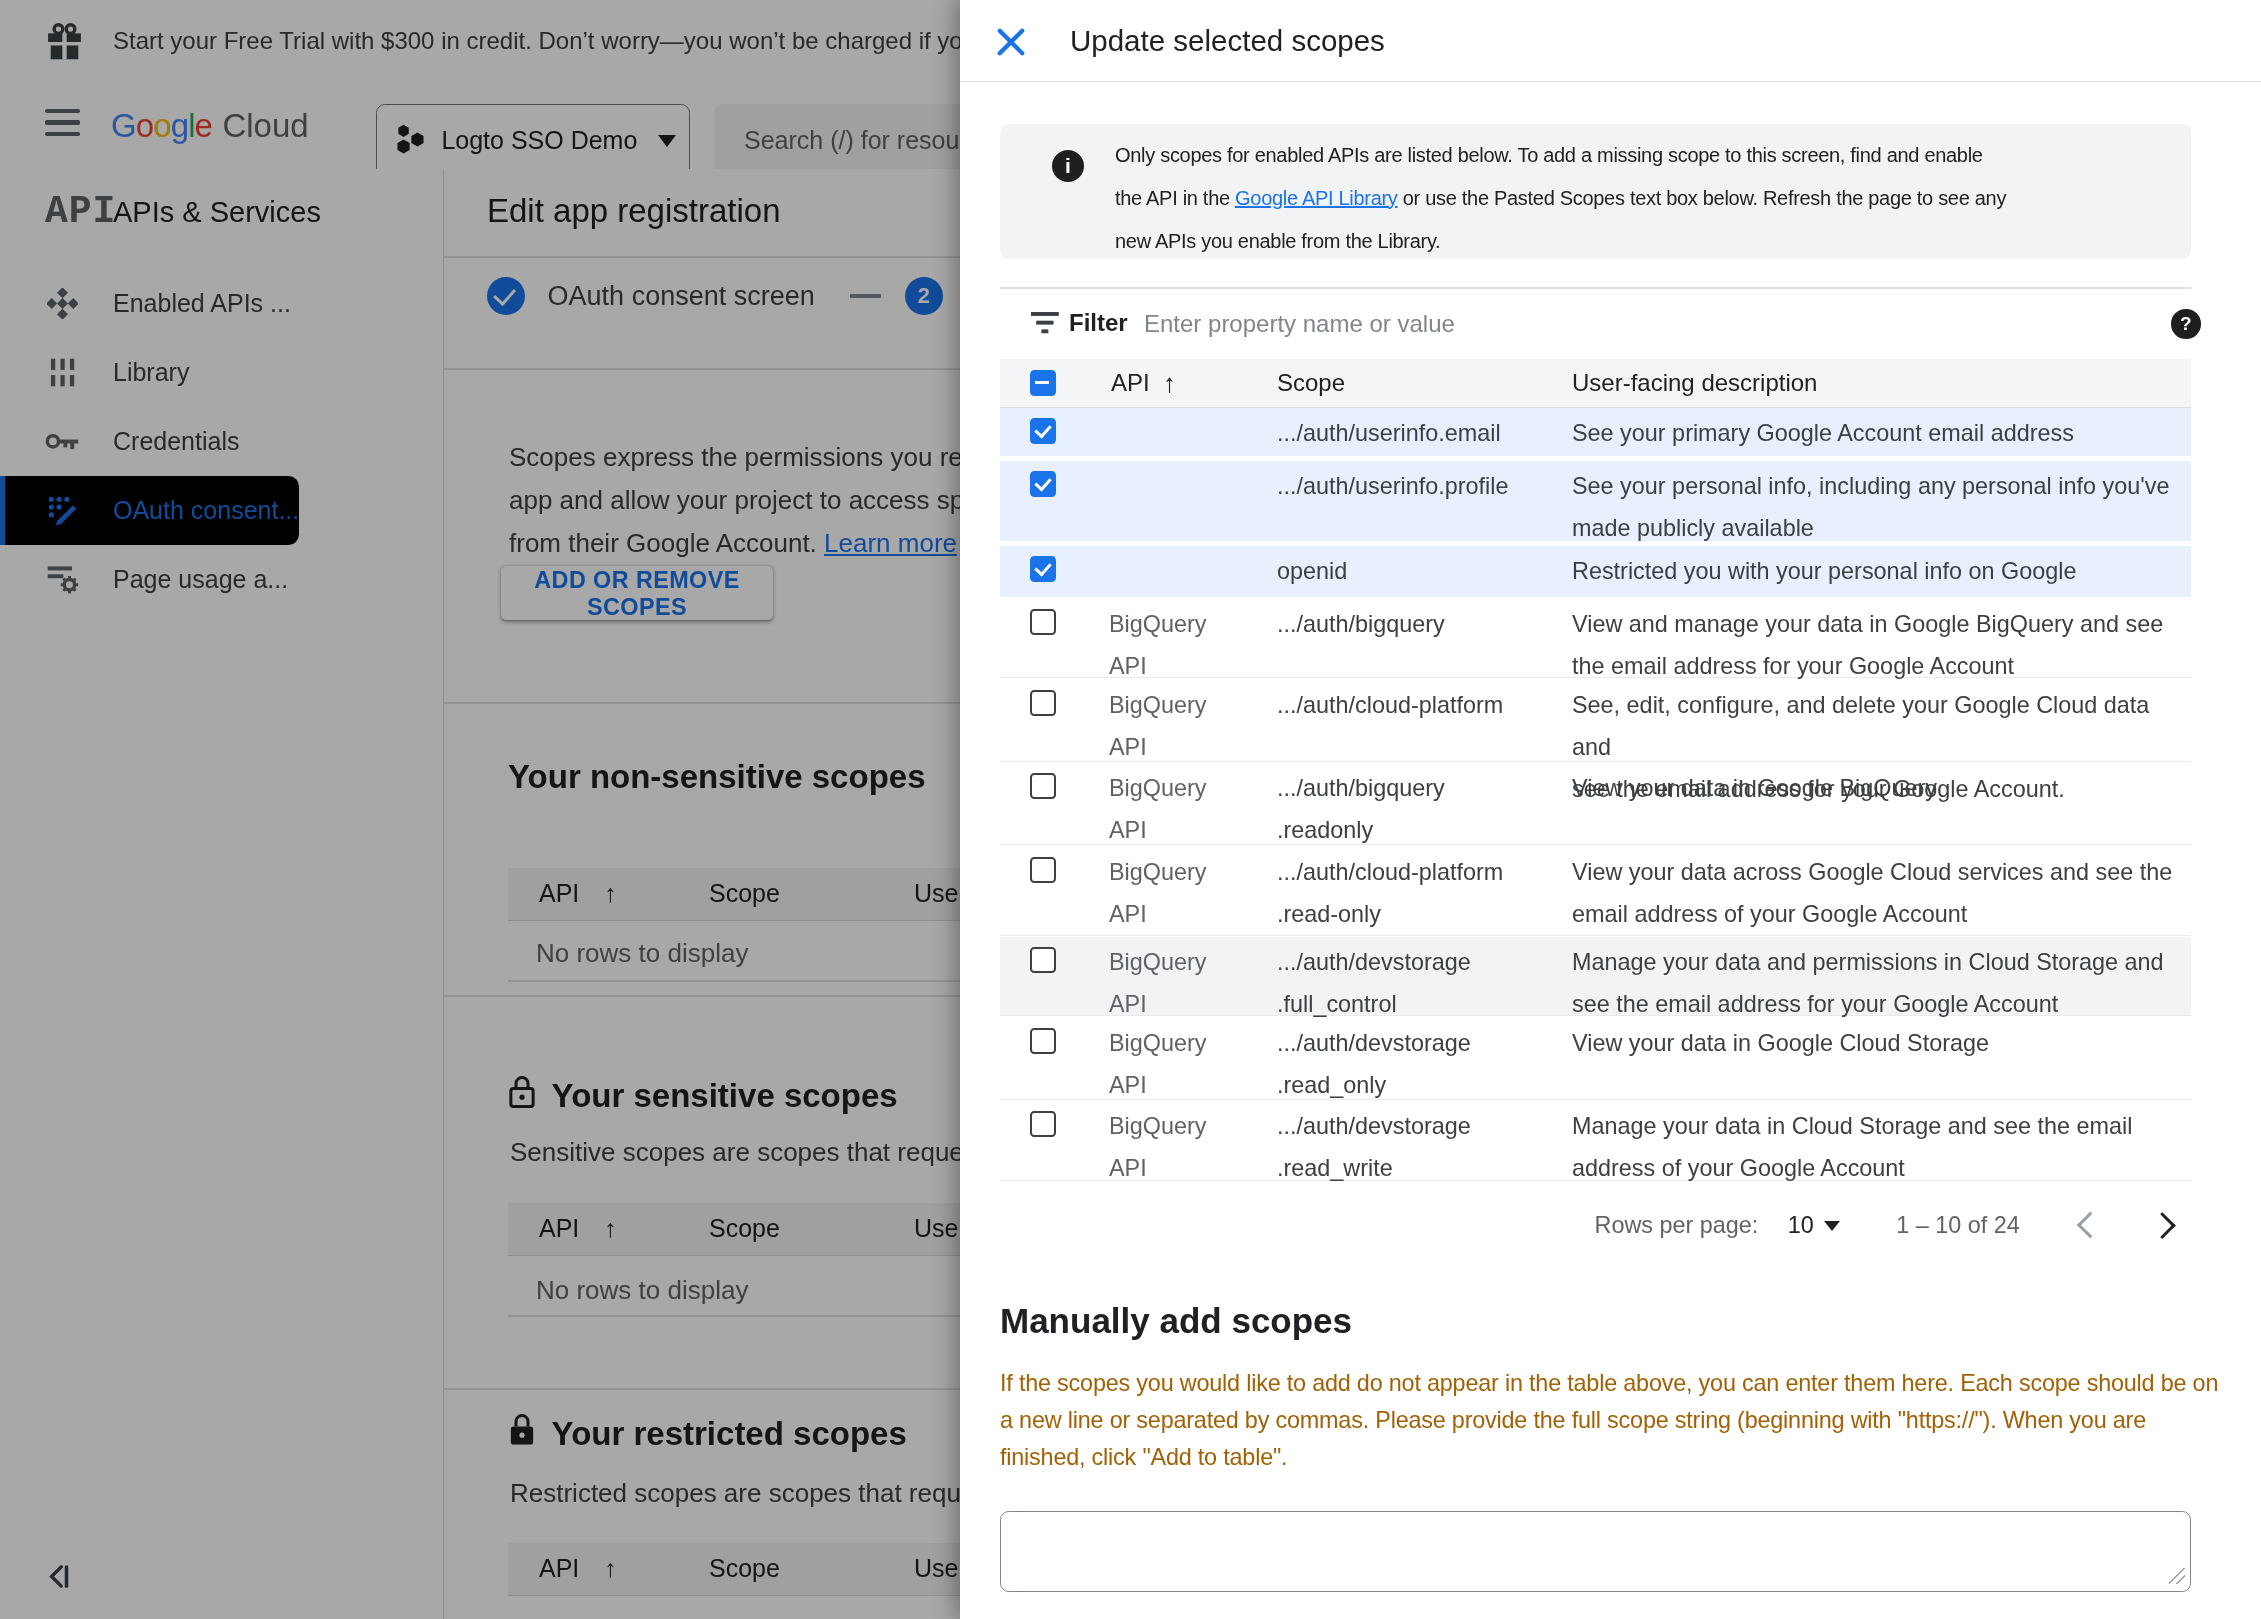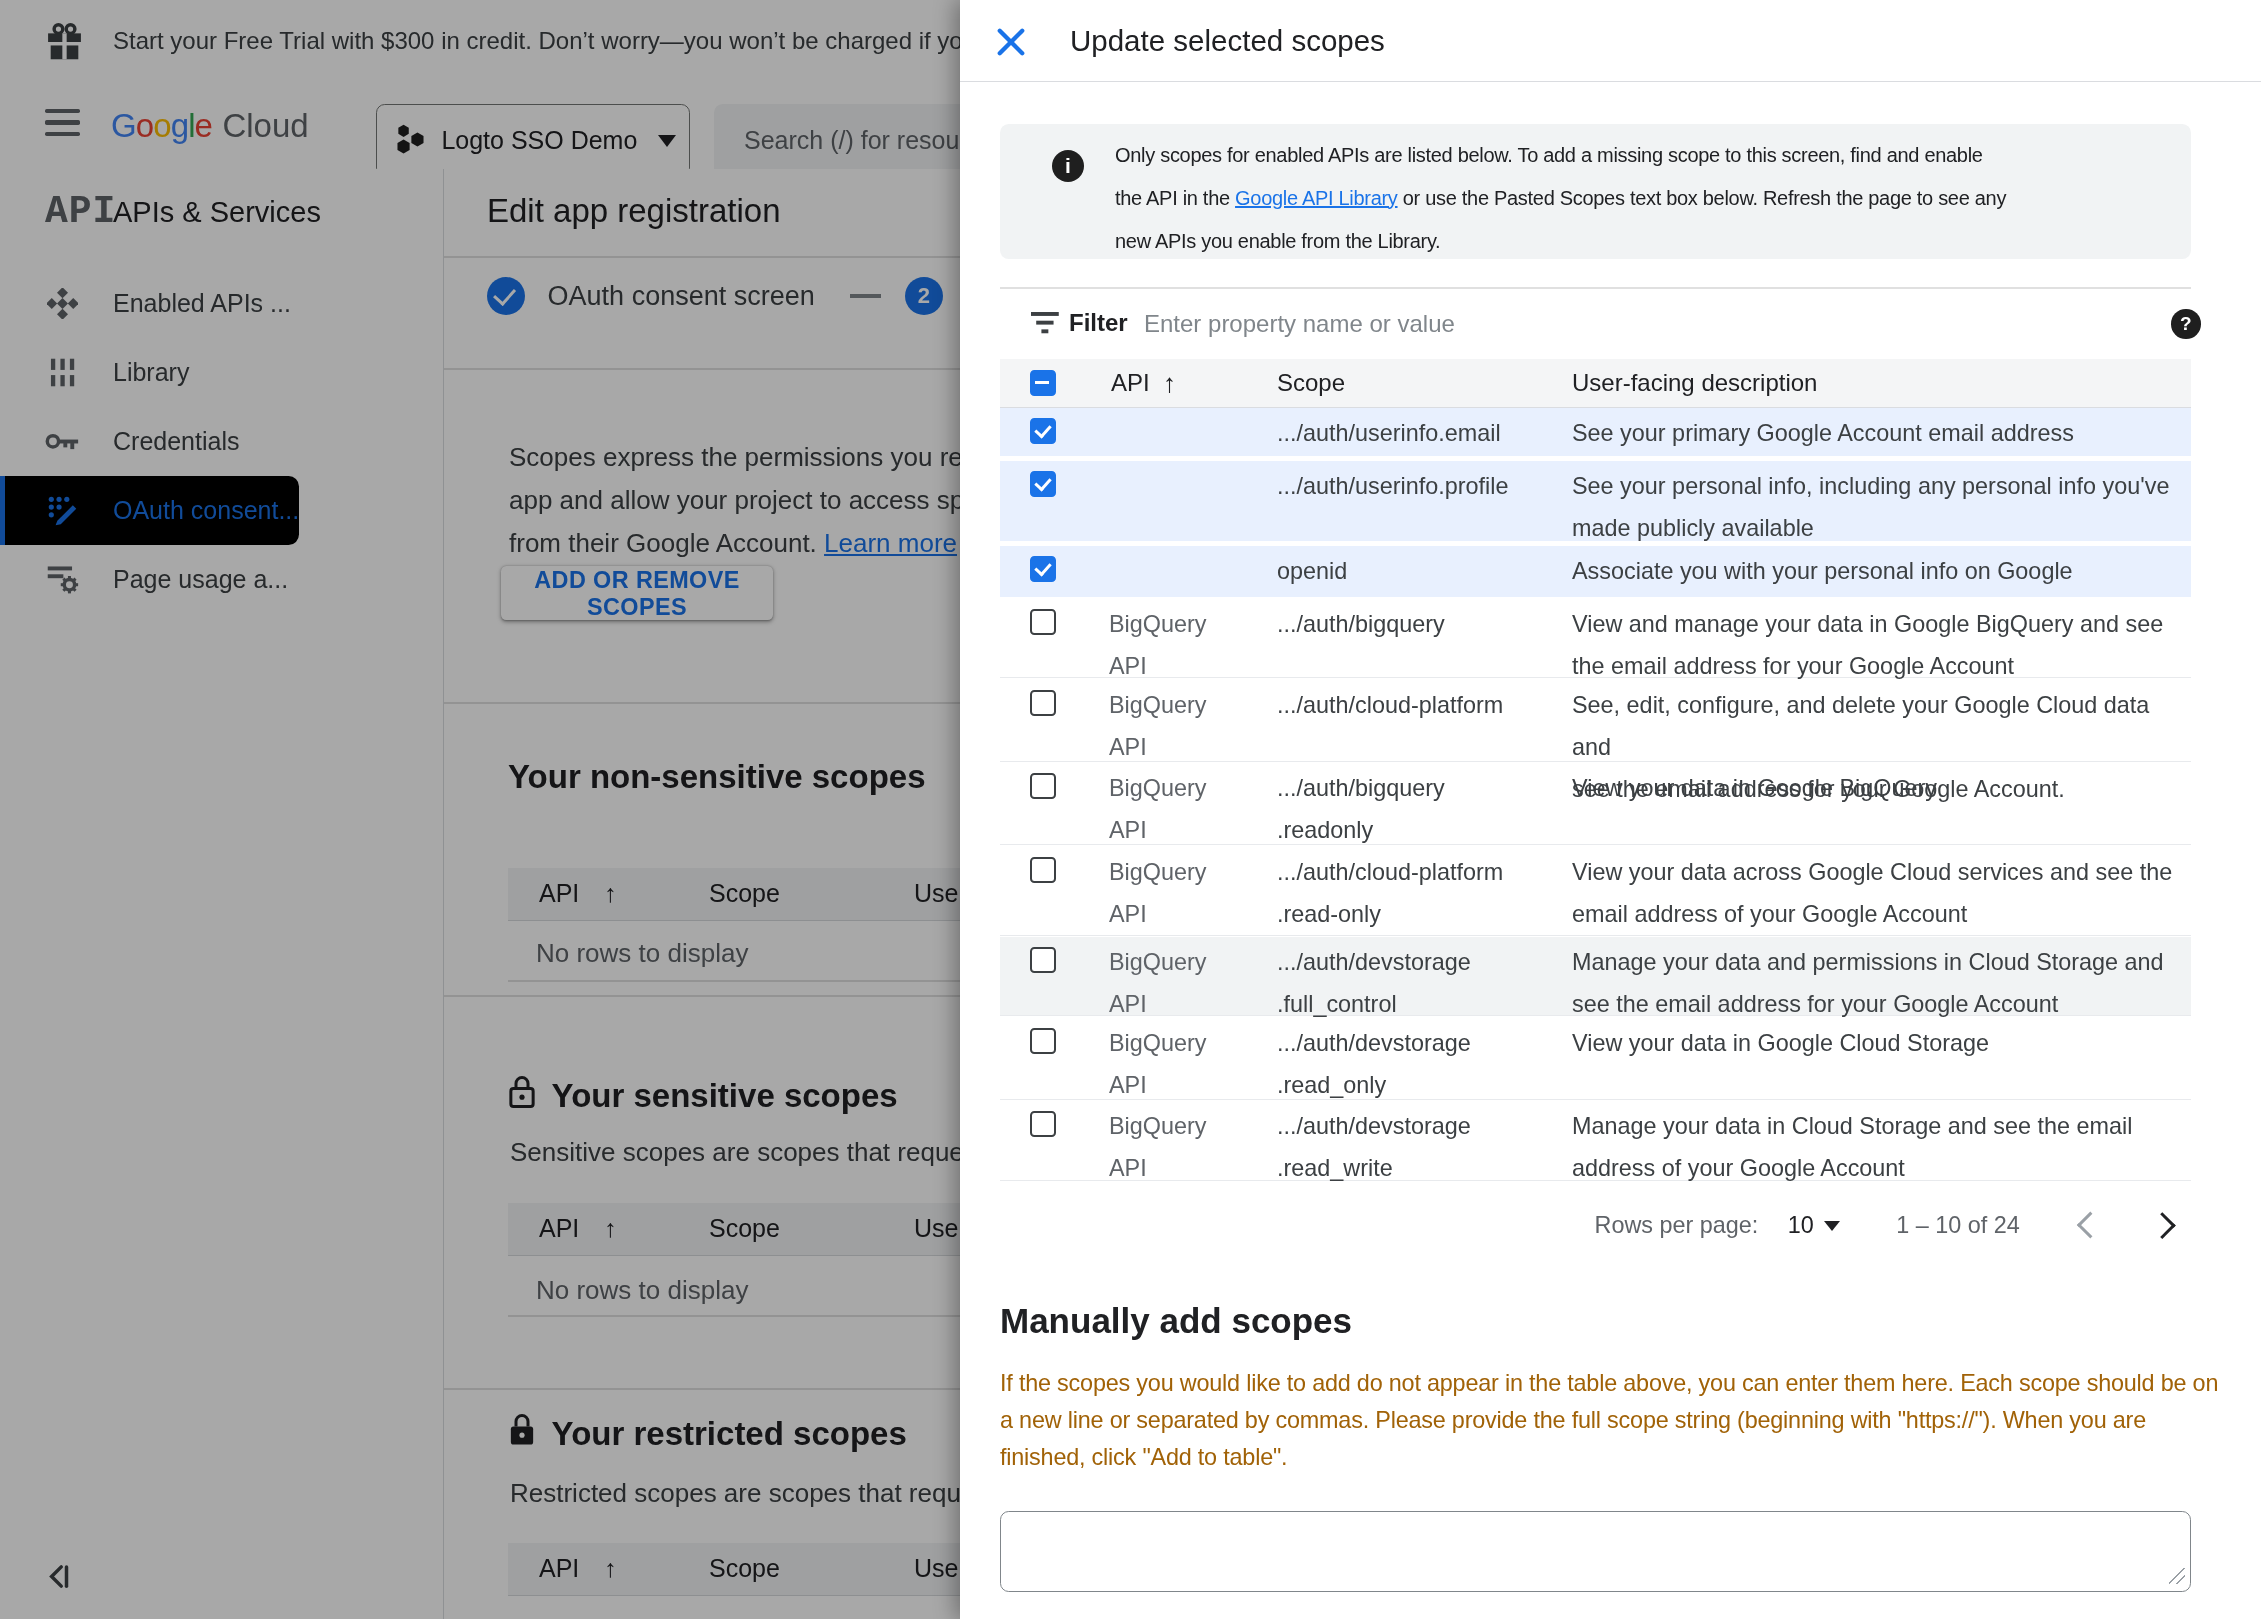--- a/index.html
+++ b/index.html
@@ -397,21 +397,21 @@
             <div>made publicly available</div>
           </div>
         </div>
         <div class="prow sel" style="top: 546px; height: 53px;">
           <div class="pcheck on"></div>
           <div class="pcol api"></div>
           <div class="pcol scope">
             <div>openid</div>
           </div>
           <div class="pcol desc">
-            <div>Associate you with your personal info on Google</div>
+            <div>Restricted you with your personal info on Google</div>
           </div>
         </div>
         <div class="prow" style="top: 599px; height: 79px;">
           <div class="pcheck"></div>
           <div class="pcol api">
             <div>BigQuery</div>
             <div>API</div>
           </div>
           <div class="pcol scope">
             <div>.../auth/bigquery</div>

